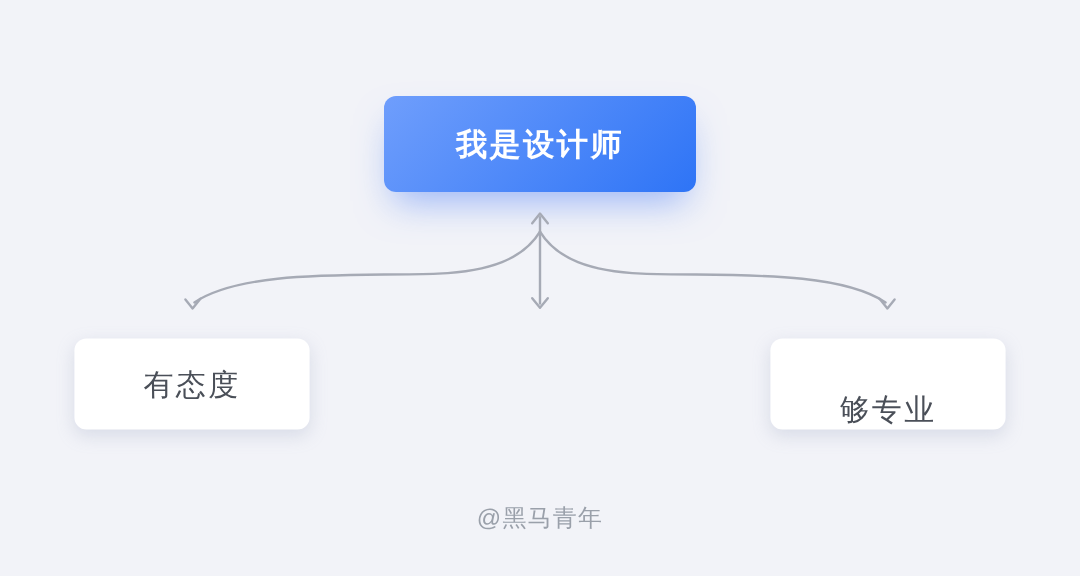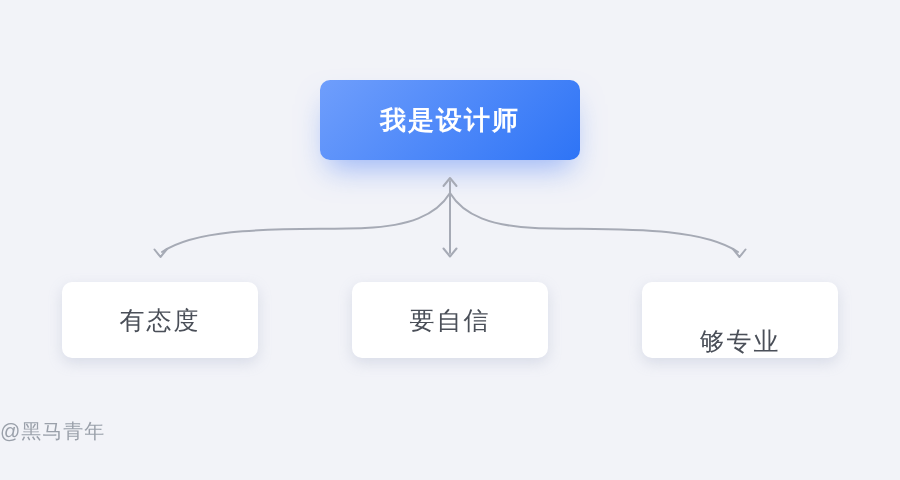--- a/index.html
+++ b/index.html
@@ -67,20 +67,21 @@
     letter-spacing:2px;
     font-family:Liberation Serif, serif;
   }
   .child-1{left:62px;}
   .child-2{left:352px;}
   .child-3{left:642px;align-items:flex-end;}
   .watermark{
     position:absolute;
     left:0;top:418px;
     width:900px;
+    text-align:center;
     color:var(--watermark-text);
     font-size:20px;
     letter-spacing:1px;
   }
 </style>
 </head>
 <body>
 
 <div class="canvas">
 
@@ -97,22 +98,19 @@
     <path d="M450 193 C436 216 408 226 365 228 C298 230.5 204 224 162 252"></path>
     <path d="M154.5 249.5 L160.5 257 L167 249"></path>
 
     <path d="M450 193 C464 216 492 226 535 228 C602 230.5 696 224 738 252"></path>
     <path d="M733 249 L739.5 257 L745.5 249.5"></path>
   </svg>
 
   <div class="child-node child-1">
     <span>有态度</span>
   </div>
-  <div class="child-node child-2">
-    <span>要自信</span>
-  </div>
   <div class="child-node child-3">
     <span>够专业</span>
   </div>
 
   <div class="watermark">@黑马青年</div>
 
 </div>
 
 </body></html>

